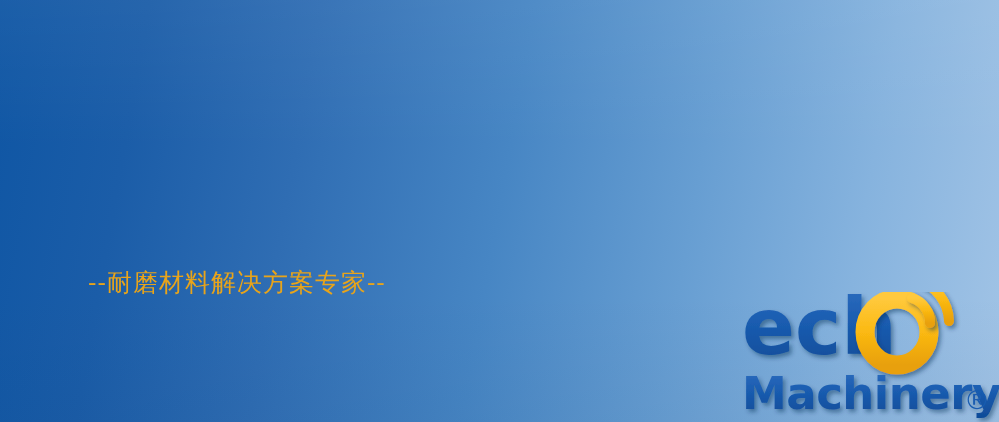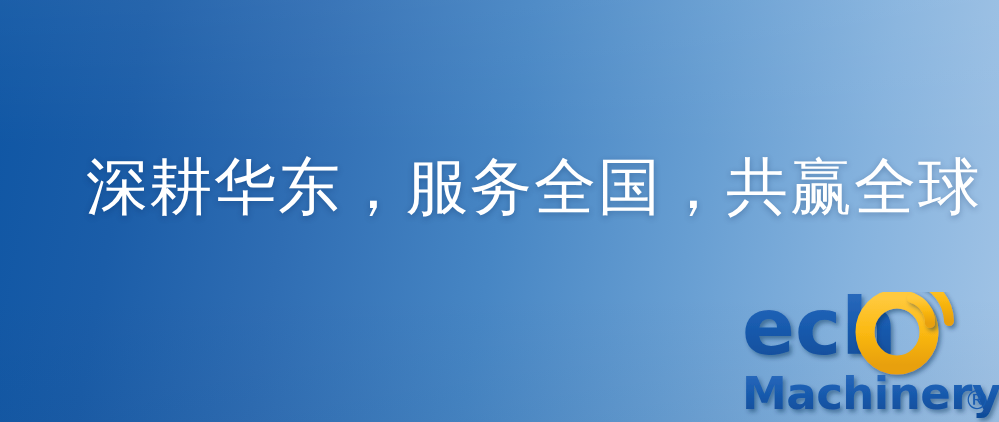--- a/index.html
+++ b/index.html
@@ -76,22 +76,22 @@
     height: 130px;
     z-index: 4;
   }
   #logo svg { display: block; width: 100%; height: 100%; }
 </style>
 </head>
 <body>
 
 <div id="banner">
 
-  <div class="headline">深耕华东，服务全国，共赢全球</div>
 
+  <div class="subhead">--耐磨材料解决方案专家--</div>
 
   <div id="logo">
     <svg viewBox="0 0 257 130" xmlns="http://www.w3.org/2000/svg" aria-hidden="true">
       <defs>
         <linearGradient id="blueFill" x1="0" y1="0" x2="0" y2="1">
           <stop offset="0%" stop-color="#2f6ec0"></stop>
           <stop offset="45%" stop-color="#1a5cb0"></stop>
           <stop offset="100%" stop-color="#0f4a96"></stop>
         </linearGradient>
         <linearGradient id="goldFill" x1="0" y1="0" x2="0" y2="1">

